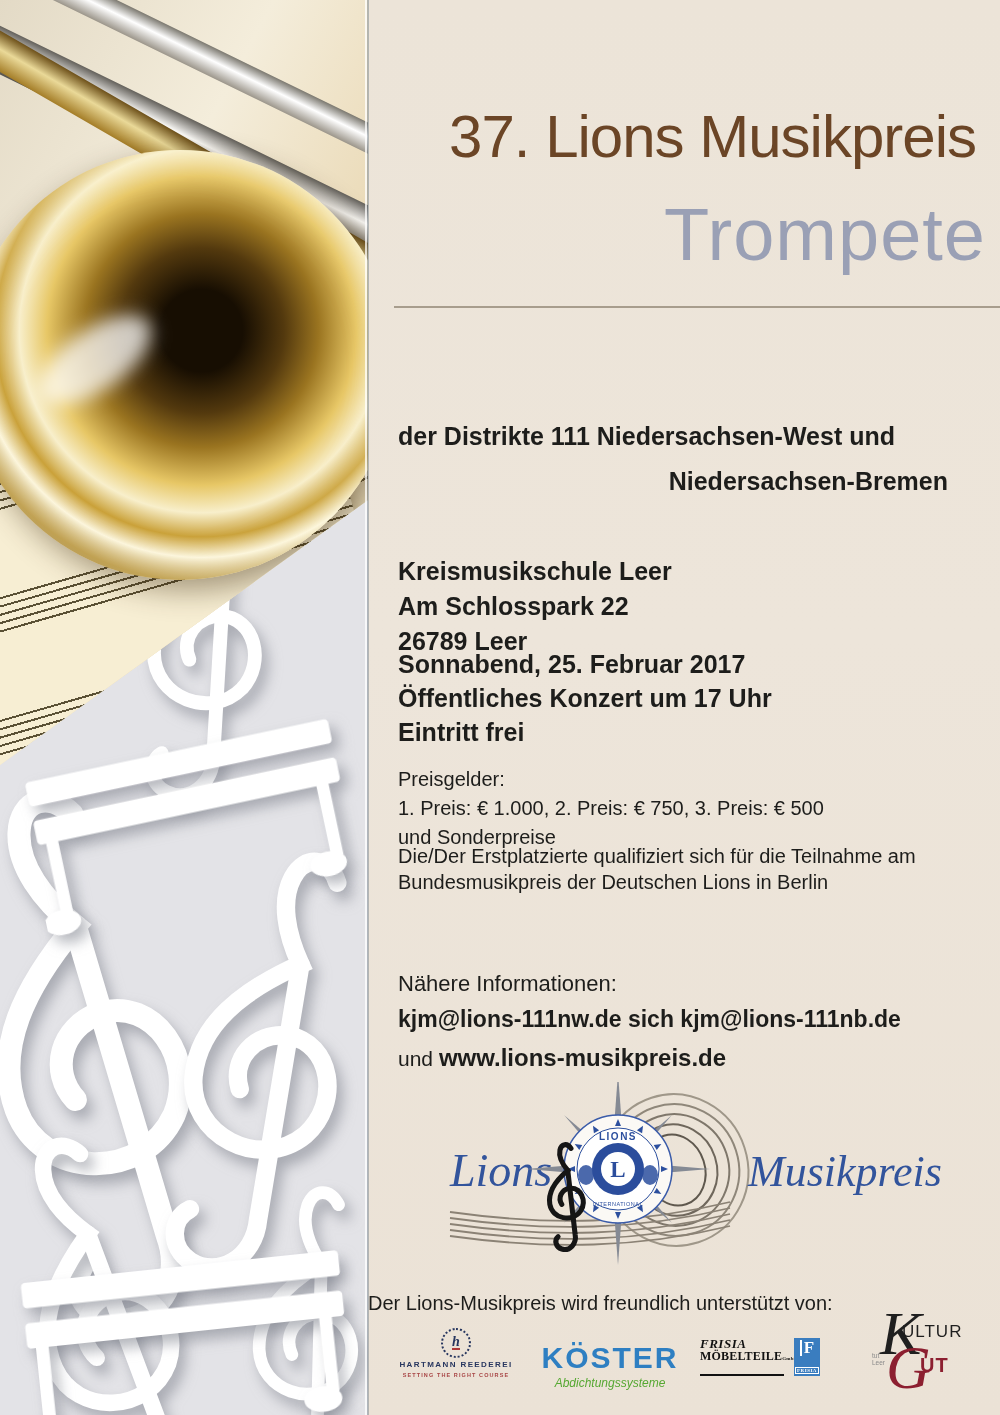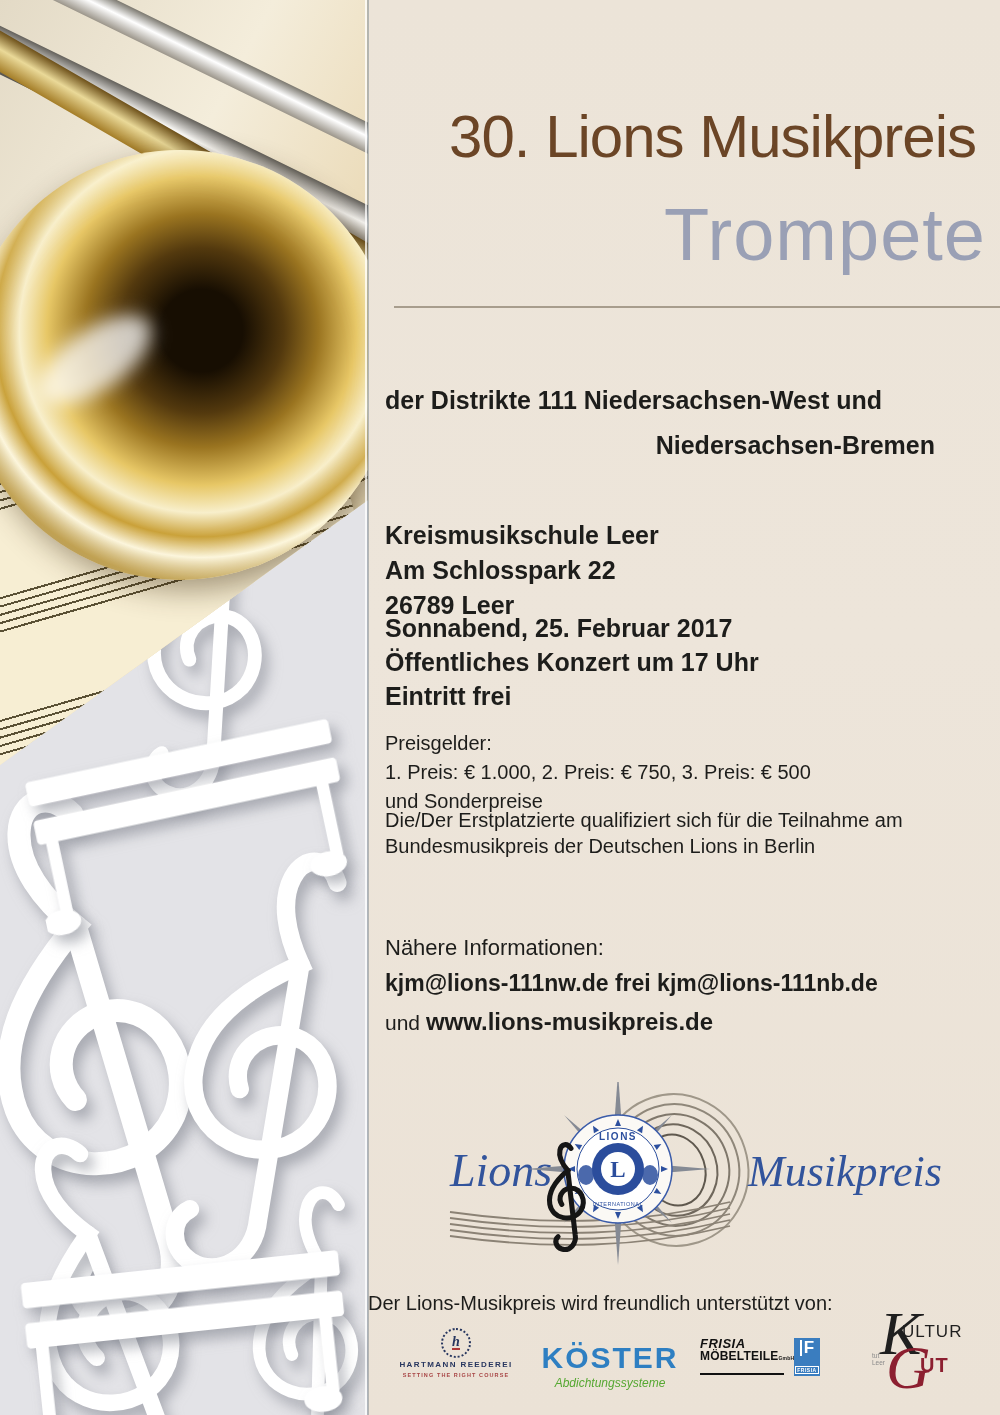--- a/index.html
+++ b/index.html
@@ -35,21 +35,21 @@
     background:radial-gradient(circle at 55% 42%,#170e02 0%,#170e02 12%,#53390e 24%,#9a7420 34%,#e7c766 45%,#f8efcb 53%,#caa23a 60%,#fcf6dd 66%,#b08a2e 73%,#7c5b18 80%,#d9ba60 88%,#8a671e 96%);
     box-shadow:8px 10px 30px rgba(60,40,10,.45), inset 0 0 40px rgba(255,250,220,.5);}
   .ph-bell-hl{position:absolute;left:30px;top:330px;width:130px;height:60px;border-radius:50%;
     background:rgba(255,255,255,.75);filter:blur(9px);transform:rotate(-35deg);}
   
   .orn{position:absolute;color:#ffffff;filter:drop-shadow(6px 9px 7px rgba(120,124,134,.55));z-index:2;}
   
   .t-title{position:absolute;top:102px;right:24px;font-size:60px;letter-spacing:-1px;color:#6b4526;white-space:nowrap;}
   .t-sub{position:absolute;top:192px;right:14px;font-size:74px;letter-spacing:1px;color:#9aa0b5;white-space:nowrap;}
   .rule{position:absolute;left:394px;right:0;top:306px;height:2px;background:rgba(130,118,100,.65);}
-  .blk{position:absolute;left:385px;color:#1d1d1b;}
+  .blk{position:absolute;left:398px;color:#1d1d1b;margin-top:36px;}
   .subtitle{top:378px;width:550px;font-weight:bold;font-size:25px;line-height:45px;}
   .subtitle .l2{text-align:right;}
   .venue{top:518px;font-weight:bold;font-size:25px;line-height:35px;}
   .event{top:611px;font-weight:bold;font-size:25px;line-height:34px;}
   .prizes{top:729px;font-size:20px;line-height:29px;}
   .qual{top:807px;font-size:20px;line-height:26px;}
   .infolabel{top:935px;font-size:22px;}
   .emails{top:970px;font-size:23px;font-weight:bold;}
   .webline{top:1008px;font-size:21px;}
   .webline b{font-size:24px;}
@@ -62,21 +62,21 @@
   .hartmann{left:392px;top:1328px;width:128px;}
   .hart-circle{width:26px;height:26px;margin:0 auto;border:2px dotted #27365f;border-radius:50%;
     display:flex;align-items:center;justify-content:center;}
   .hart-circle span{font-family:"Liberation Serif",serif;font-style:italic;font-weight:bold;
     font-size:14px;color:#27365f;border-bottom:2px solid #b03a3a;line-height:12px;}
   .hart-name{margin-top:2px;font-size:8px;font-weight:bold;letter-spacing:1.4px;color:#27365f;white-space:nowrap;}
   .hart-tag{margin-top:3px;font-size:5.5px;font-weight:bold;letter-spacing:1.1px;color:#a84545;}
   .koester{left:540px;top:1341px;width:140px;}
   .koe-name{font-size:30px;font-weight:bold;letter-spacing:2px;color:#2e7fc2;}
   .koe-sub{font-size:12px;font-style:italic;color:#56a832;margin-top:1px;}
-  .frisia{left:700px;top:1338px;width:120px;text-align:left;display:flex;align-items:flex-start;}
+  .frisia{left:700px;top:1338px;width:120px;text-align:left;display:flex;align-items:flex-start;font-family:Liberation Serif, serif;}
   .fri-text{width:86px;}
   .fri-l1{font-size:13px;font-weight:bold;font-style:italic;color:#111;line-height:12px;letter-spacing:.5px;}
   .fri-l2{font-size:12px;font-weight:bold;font-style:italic;color:#111;line-height:12px;letter-spacing:.2px;}
   .fri-l2 span{font-size:5px;font-style:normal;}
   .fri-rule{margin-top:9px;border-top:2px solid #111;width:84px;}
   .fri-tile{margin-left:8px;width:30px;height:34px;background:#3a7dbf;color:#fff;
     display:flex;flex-direction:column;align-items:center;justify-content:space-between;padding:2px 0;}
   .fri-tile .f{font-size:17px;font-weight:bold;line-height:16px;border-left:2px solid #fff;padding-left:2px;}
   .fri-tile .lbl{font-size:5px;font-weight:bold;letter-spacing:.5px;border:1px solid #fff;padding:0 1px;}
   .kulturgut{left:872px;top:1298px;width:126px;height:117px;text-align:left;}
@@ -152,21 +152,21 @@
       <div class="ph-tube ph-tube-gold"></div>
       <div class="ph-sheet ph-sheet2"></div>
       <div class="ph-sheet ph-sheet1"></div>
       <div class="ph-bell"></div>
       <div class="ph-bell-hl"></div>
     </div>
   </div>
   <div class="divider-hl"></div>
   <div class="divider"></div>
 
-  <div class="t-title">30. Lions Musikpreis</div>
+  <div class="t-title">37. Lions Musikpreis</div>
   <div class="t-sub">Trompete</div>
   <div class="rule"></div>
 
   <div class="blk subtitle">
     <div class="l1">der Distrikte 111 Niedersachsen-West und</div>
     <div class="l2">Niedersachsen-Bremen</div>
   </div>
   <div class="blk venue">
     <div>Kreismusikschule Leer</div>
     <div>Am Schlosspark 22</div>
@@ -180,21 +180,21 @@
   <div class="blk prizes">
     <div>Preisgelder:</div>
     <div>1. Preis: € 1.000, 2. Preis: € 750, 3. Preis: € 500</div>
     <div>und Sonderpreise</div>
   </div>
   <div class="blk qual">
     <div>Die/Der Erstplatzierte qualifiziert sich für die Teilnahme am</div>
     <div>Bundesmusikpreis der Deutschen Lions in Berlin</div>
   </div>
   <div class="blk infolabel">Nähere Informationen:</div>
-  <div class="blk emails">kjm@lions-111nw.de frei kjm@lions-111nb.de</div>
+  <div class="blk emails">kjm@lions-111nw.de sich kjm@lions-111nb.de</div>
   <div class="blk webline">
     <span>und</span>
     <b>www.lions-musikpreis.de</b>
   </div>
 
   <svg class="logo-svg" width="575" height="195" viewBox="0 0 575 195">
 
     <g fill="none">
       <ellipse cx="245" cy="88" rx="30" ry="36" stroke="#5f584e" stroke-width="2" transform="rotate(-18 245 88)"></ellipse>
       <ellipse cx="245" cy="88" rx="42" ry="46" stroke="#6f675c" stroke-width="2" transform="rotate(-18 245 88)"></ellipse>

